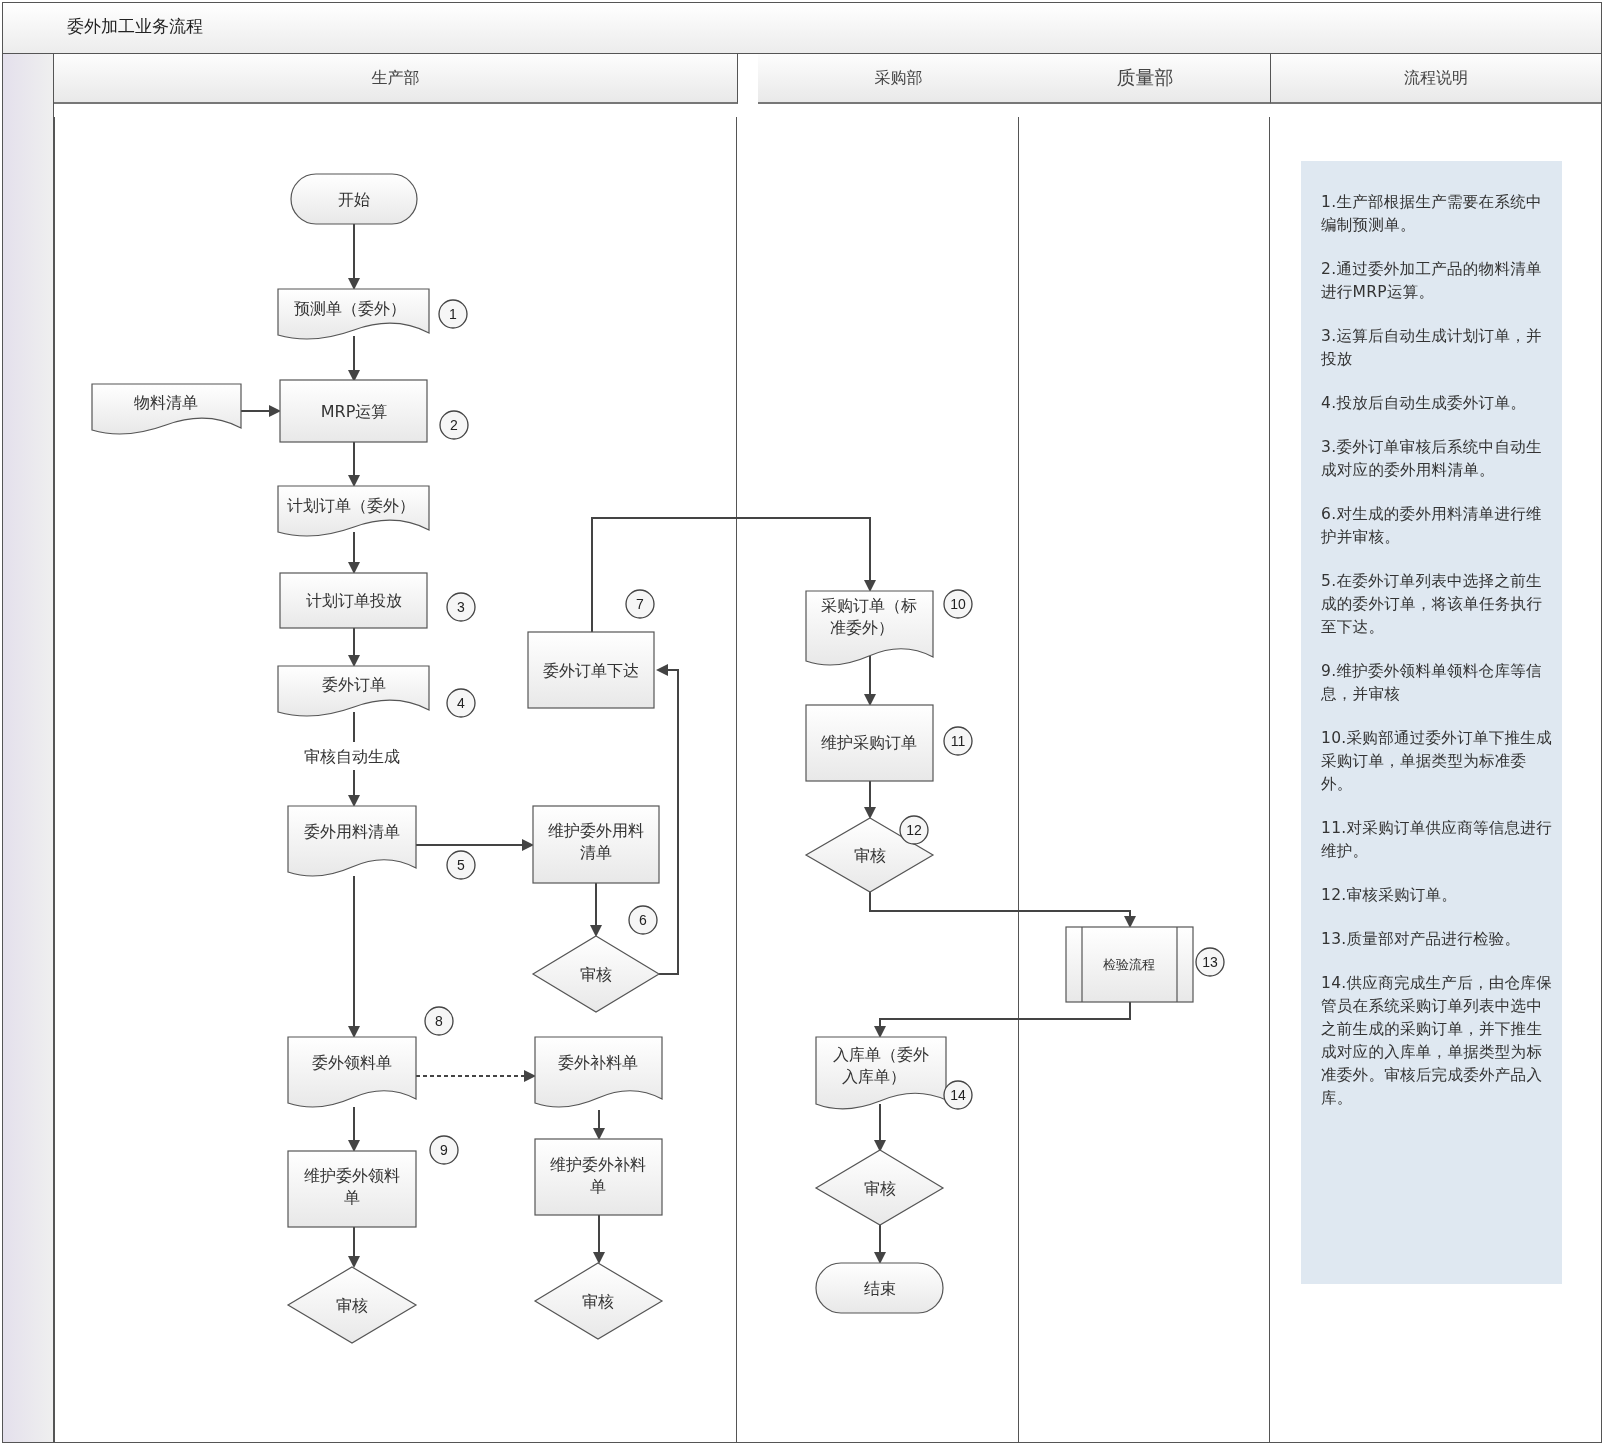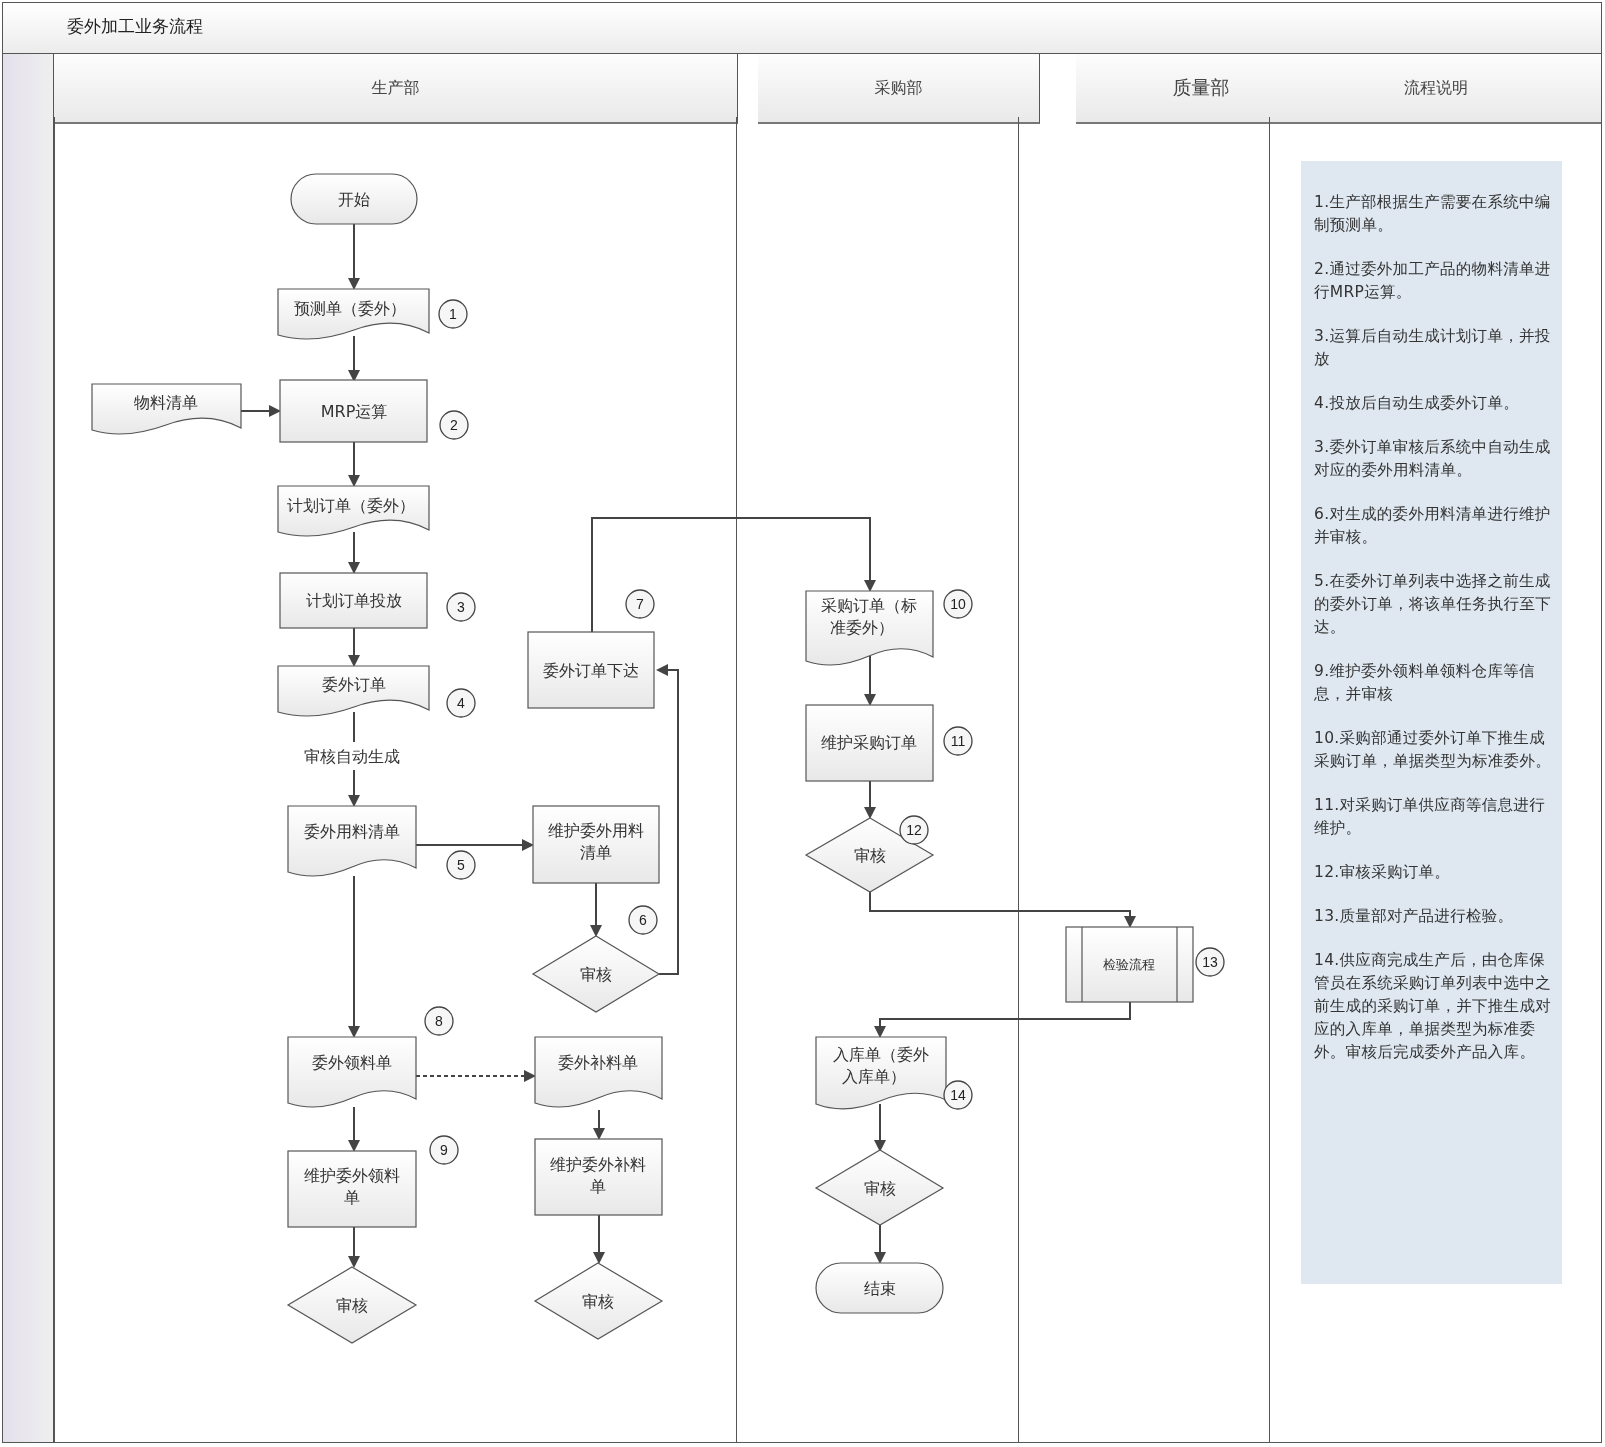--- a/index.html
+++ b/index.html
@@ -5,47 +5,47 @@
   html, body { margin: 0; padding: 0; background: #ffffff; }
   body { width: 1605px; height: 1447px; position: relative; overflow: hidden;
          font-family: "DejaVu Sans", "Liberation Sans", sans-serif; color: #333; }
   #frame { position: absolute; left: 2px; top: 2px; width: 1600px; height: 1441px;
            border: 1.5px solid #555; box-sizing: border-box; }
   #title-bar { position: absolute; left: 0; top: 0; width: 100%; height: 51px;
                background: linear-gradient(#ffffff, #ececec); border-bottom: 1.5px solid #555; box-sizing: border-box; }
   #title-text { position: absolute; left: 36px; top: 12px; font-size: 17px; color: #222; margin-left: 28px; }
   #left-strip { position: absolute; left: 0; top: 51px; width: 51px; bottom: 0;
                 background: linear-gradient(90deg, #e4e0ec, #efefef); border-right: 1.5px solid #555; box-sizing: border-box; }
-  .lane-head { position: absolute; top: 51px; height: 70px; box-sizing: border-box;
+  .lane-head { position: absolute; top: 51px; height: 50px; box-sizing: border-box;
                background: linear-gradient(#fdfdfd, #e9e9e9); border-bottom: 2px solid #777;
                border-right: 1.5px solid #555; display: flex; align-items: center; justify-content: center;
                font-size: 16px; color: #444; }
   .lane-head.big { font-size: 19px; }
   .lane-line { position: absolute; top: 114px; bottom: 0; width: 0; border-left: 1.5px solid #555; }
   #desc-panel { position: absolute; left: 1301px; top: 161px; width: 261px; height: 1123px;
-                background: #dfe8f1; box-sizing: border-box; padding: 30px 8px 0 13px; }
+                background: #dfe8f1; box-sizing: border-box; padding: 30px 8px 0 20px; }
   .desc-item { font-size: 15.5px; line-height: 23px; color: #333; margin-bottom: 21px; letter-spacing: 0.3px; }
   svg#flow { position: absolute; left: 0; top: 0; }
   .shape { fill: url(#g); stroke: #555; stroke-width: 1.2; }
   .conn { stroke: #444; stroke-width: 2; fill: none; }
   .num circle { fill: #f6f6f6; stroke: #444; stroke-width: 1.3; }
   .lbl { font-size: 16px; fill: #333; text-anchor: middle; }
   .numtxt { font-size: 14px; fill: #222; text-anchor: middle; font-family: "Liberation Sans", sans-serif; }
 </style>
 </head>
 <body>
 
 <div id="frame">
   <div id="title-bar">
     <span id="title-text">委外加工业务流程</span>
   </div>
   <div id="left-strip"></div>
   <div class="lane-head" style="left:51px;width:684px;">生产部</div>
   <div class="lane-head" style="left:755px;width:282px;">采购部</div>
-  <div class="lane-head big" style="left:1073px;width:251px;">质量部</div>
+  <div class="lane-head big" style="left:1017px;width:251px;">质量部</div>
   <div class="lane-head" style="left:1268px;width:330px;border-right:none;">流程说明</div>
   <div class="lane-line" style="left:51px;"></div>
   <div class="lane-line" style="left:733px;"></div>
   <div class="lane-line" style="left:1015px;"></div>
   <div class="lane-line" style="left:1266px;"></div>
 </div>
 
 <div id="desc-panel">
   <div class="desc-item">1.生产部根据生产需要在系统中编制预测单。</div>
   <div class="desc-item">2.通过委外加工产品的物料清单进行MRP运算。</div>

